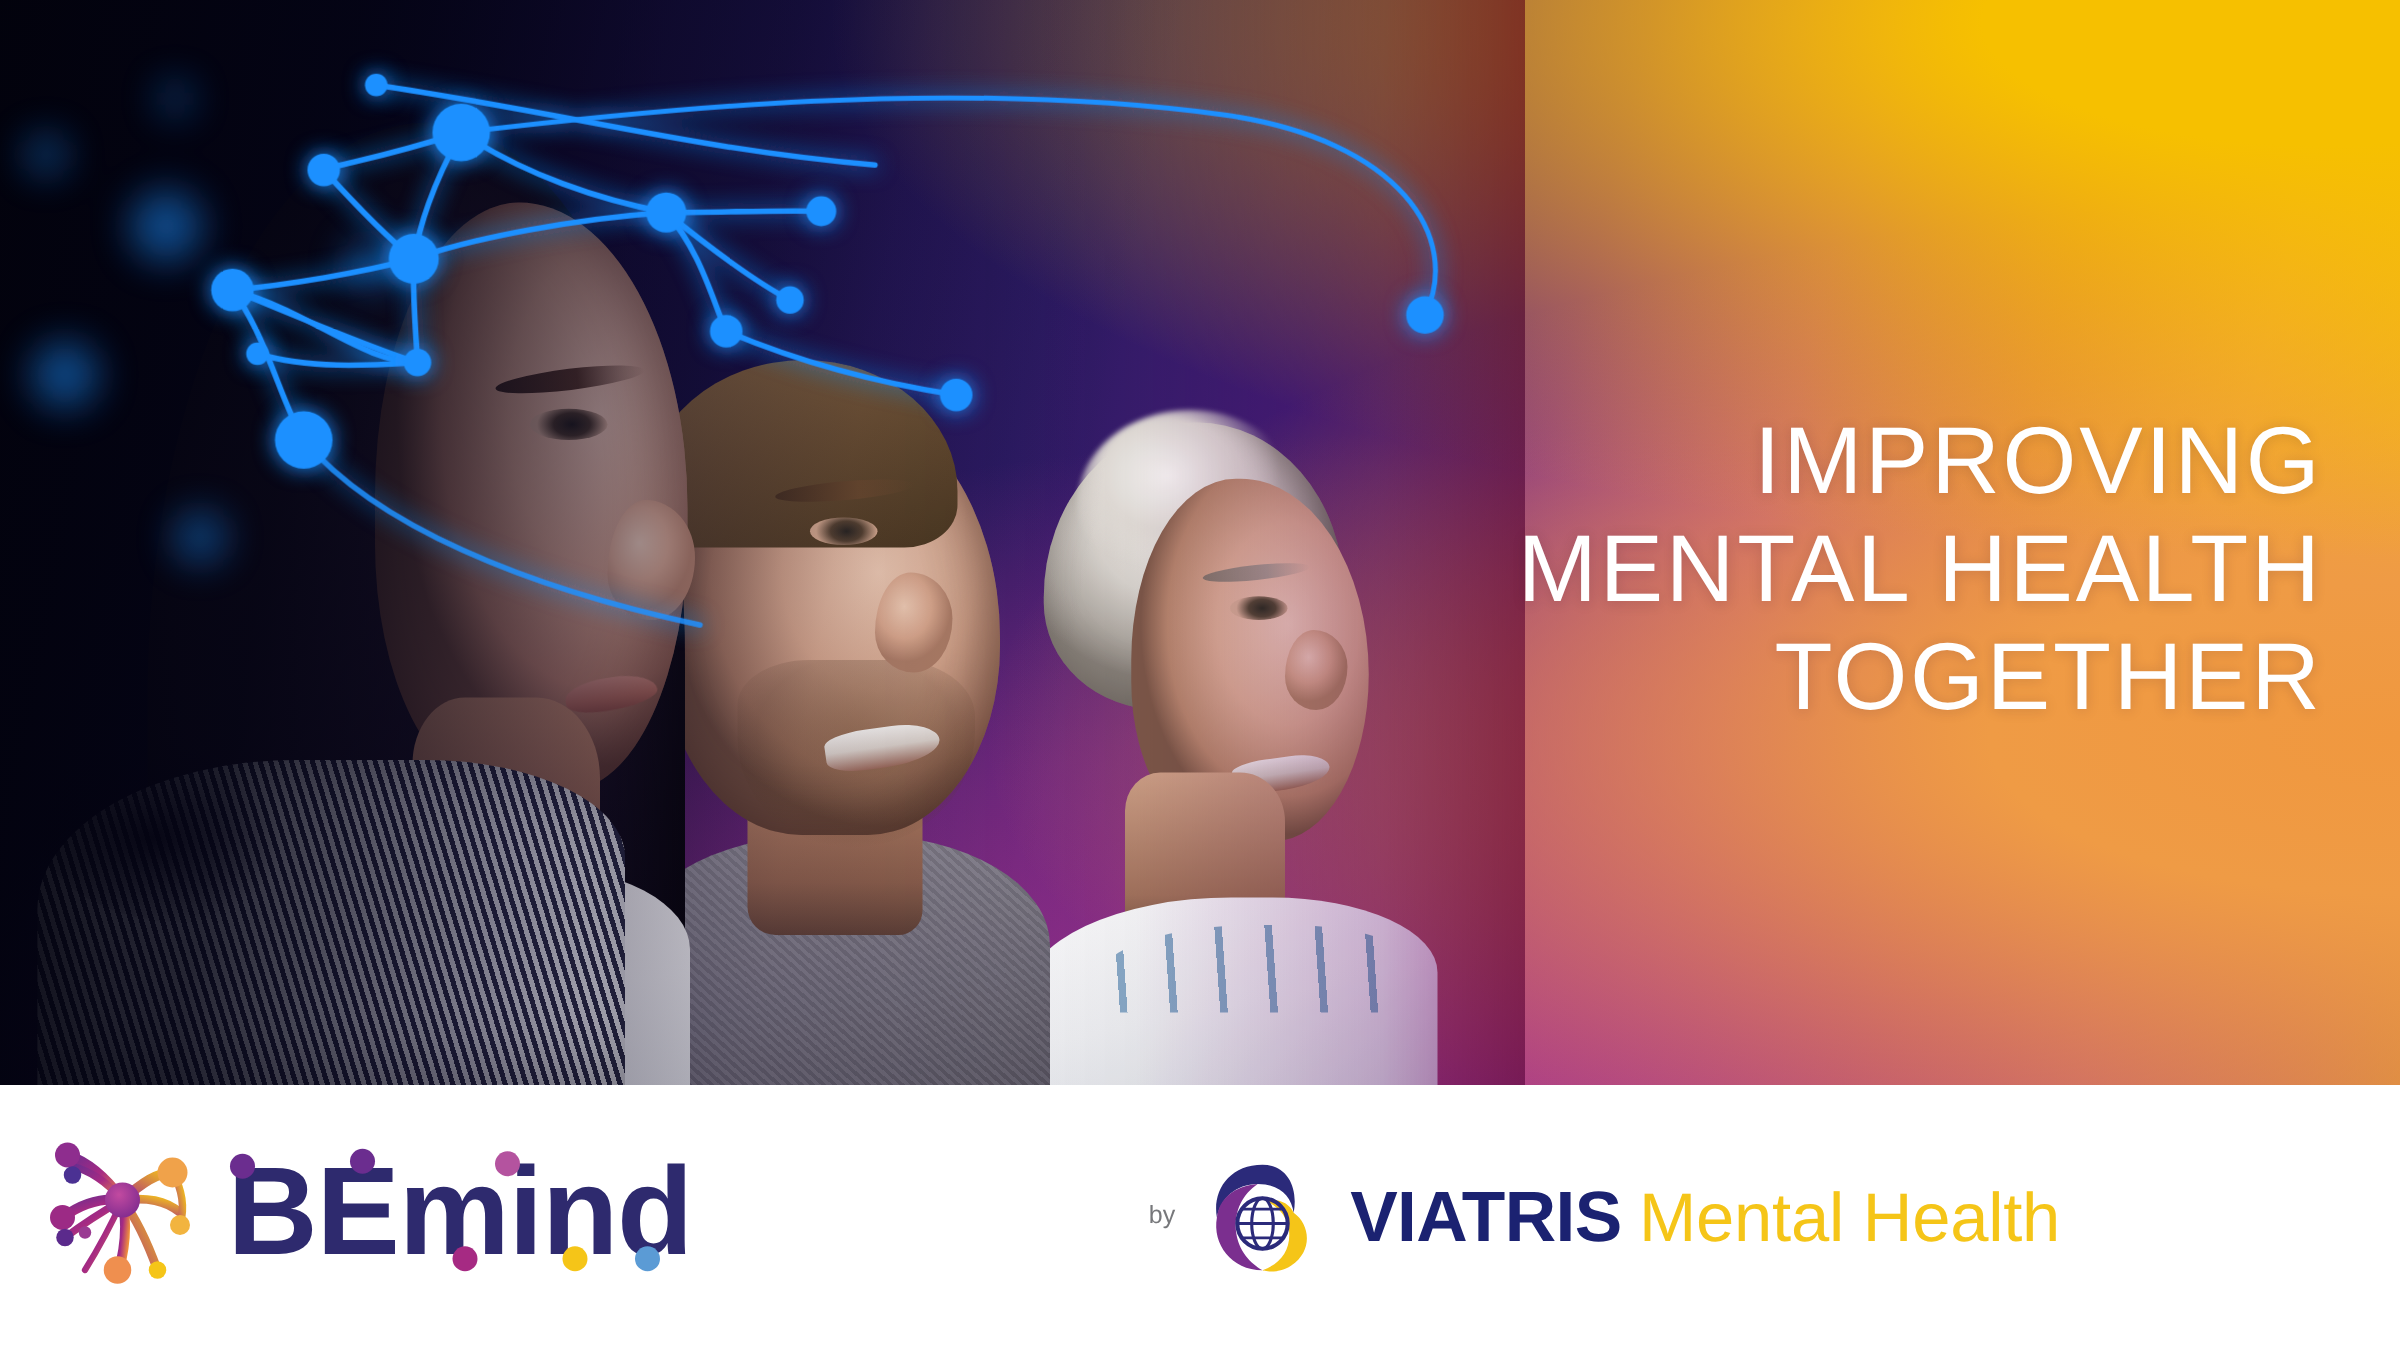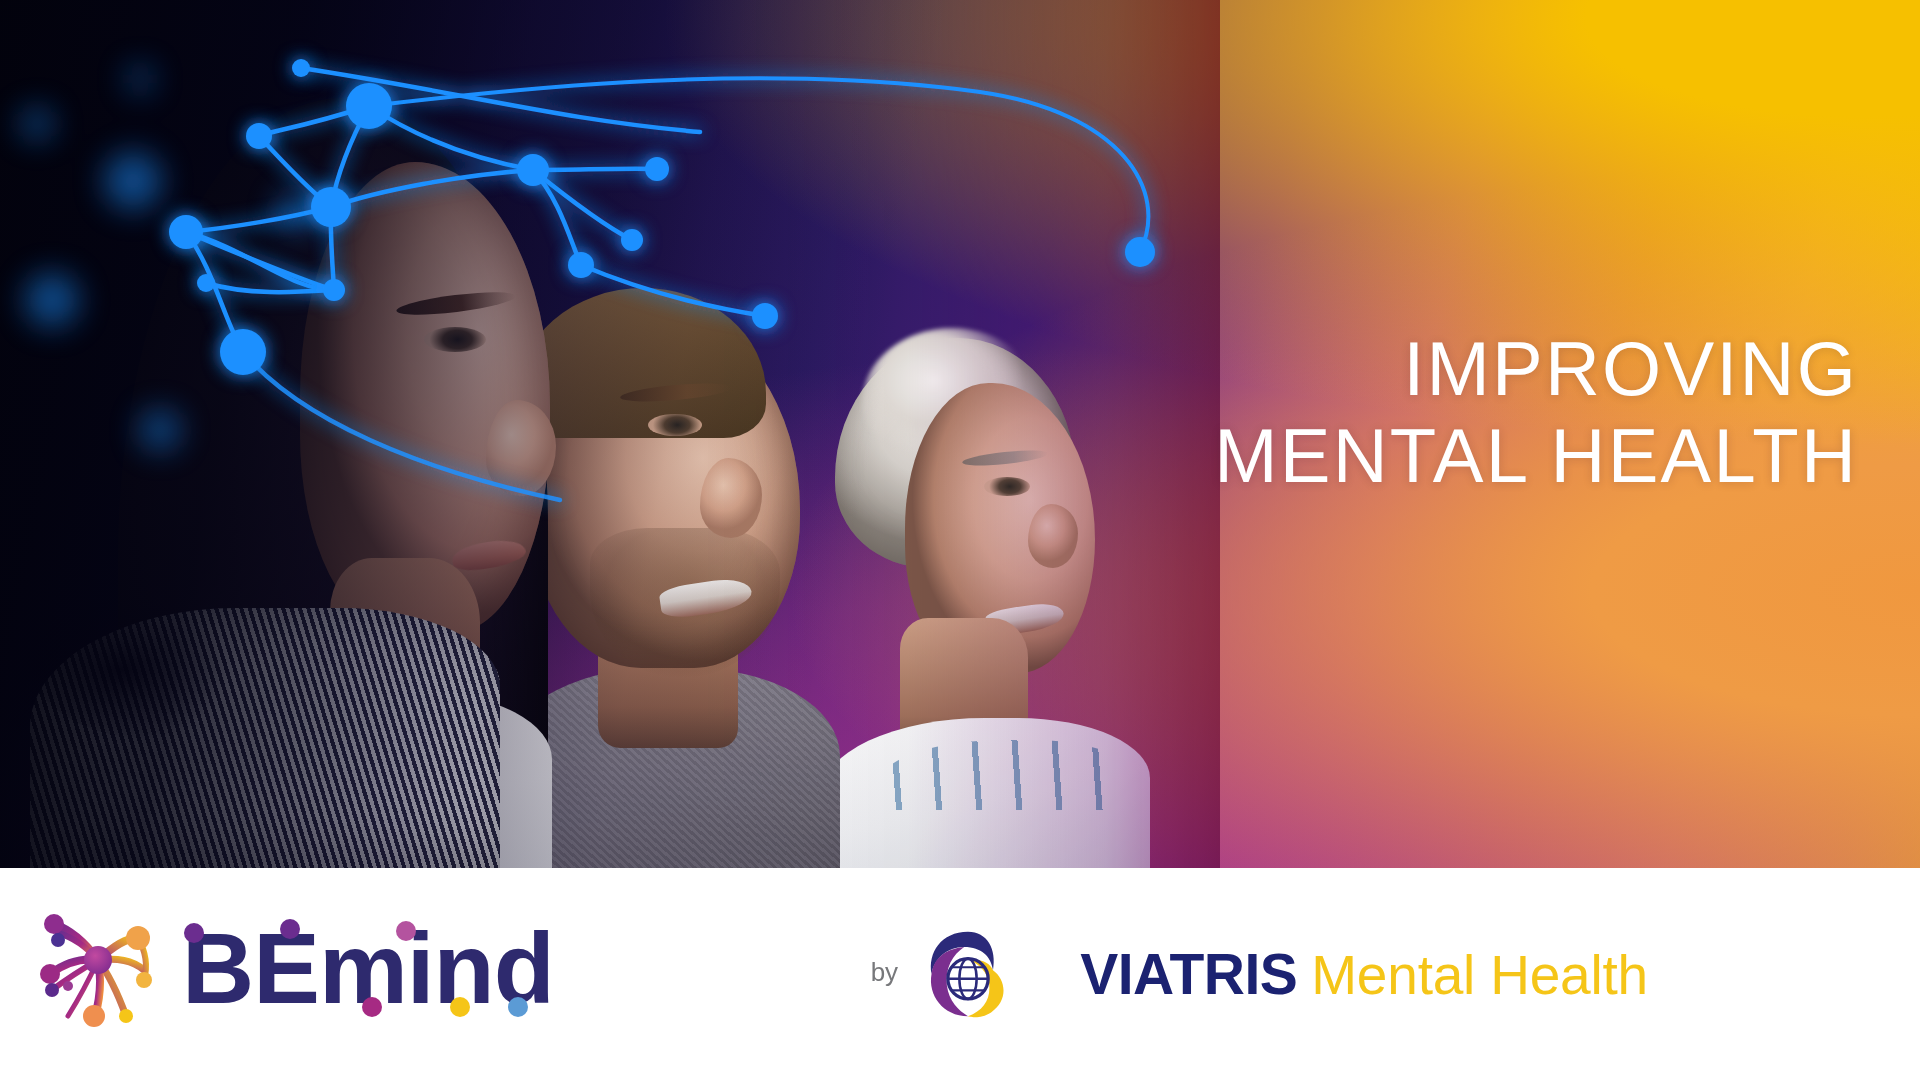--- a/index.html
+++ b/index.html
@@ -313,27 +313,27 @@
     position: absolute;
     right: 48px;
     top: 58px;
     display: flex;
     align-items: center;
     gap: 22px;
   }
   .by-label {
     color: #77787b;
     font-family: "Liberation Sans", sans-serif;
-    font-size: 26px;
+    font-size: 20px;
     font-weight: 400;
     line-height: 1;
     padding-bottom: 4px;
   }
   .viatris-mark { width: 96px; height: 96px; display: block; }
-  .viatris-words { display: flex; align-items: baseline; gap: 14px; margin-left: 42px; }
+  .viatris-words { display: flex; align-items: baseline; gap: 14px; }
   .viatris-name {
     color: #1b2271;
     font-family: "Liberation Sans", sans-serif;
     font-weight: 700;
     font-size: 57px;
     letter-spacing: -0.5px;
     line-height: 1;
   }
   .viatris-sub {
     color: #f5c518;
@@ -459,20 +459,21 @@
           <circle cx="765" cy="316" r="13"></circle>
           <circle cx="1140" cy="252" r="15"></circle>
         </g>
       </svg>
     </div>
 
     <div class="headline-block">
       <h1 class="headline">
         <span class="ln">IMPROVING</span>
         <span class="ln">MENTAL HEALTH</span>
+        <span class="ln">TOGETHER</span>
       </h1>
     </div>
 
 
   </div>
 
   <div class="footer">
 
     <div class="bemind-lockup">
 

